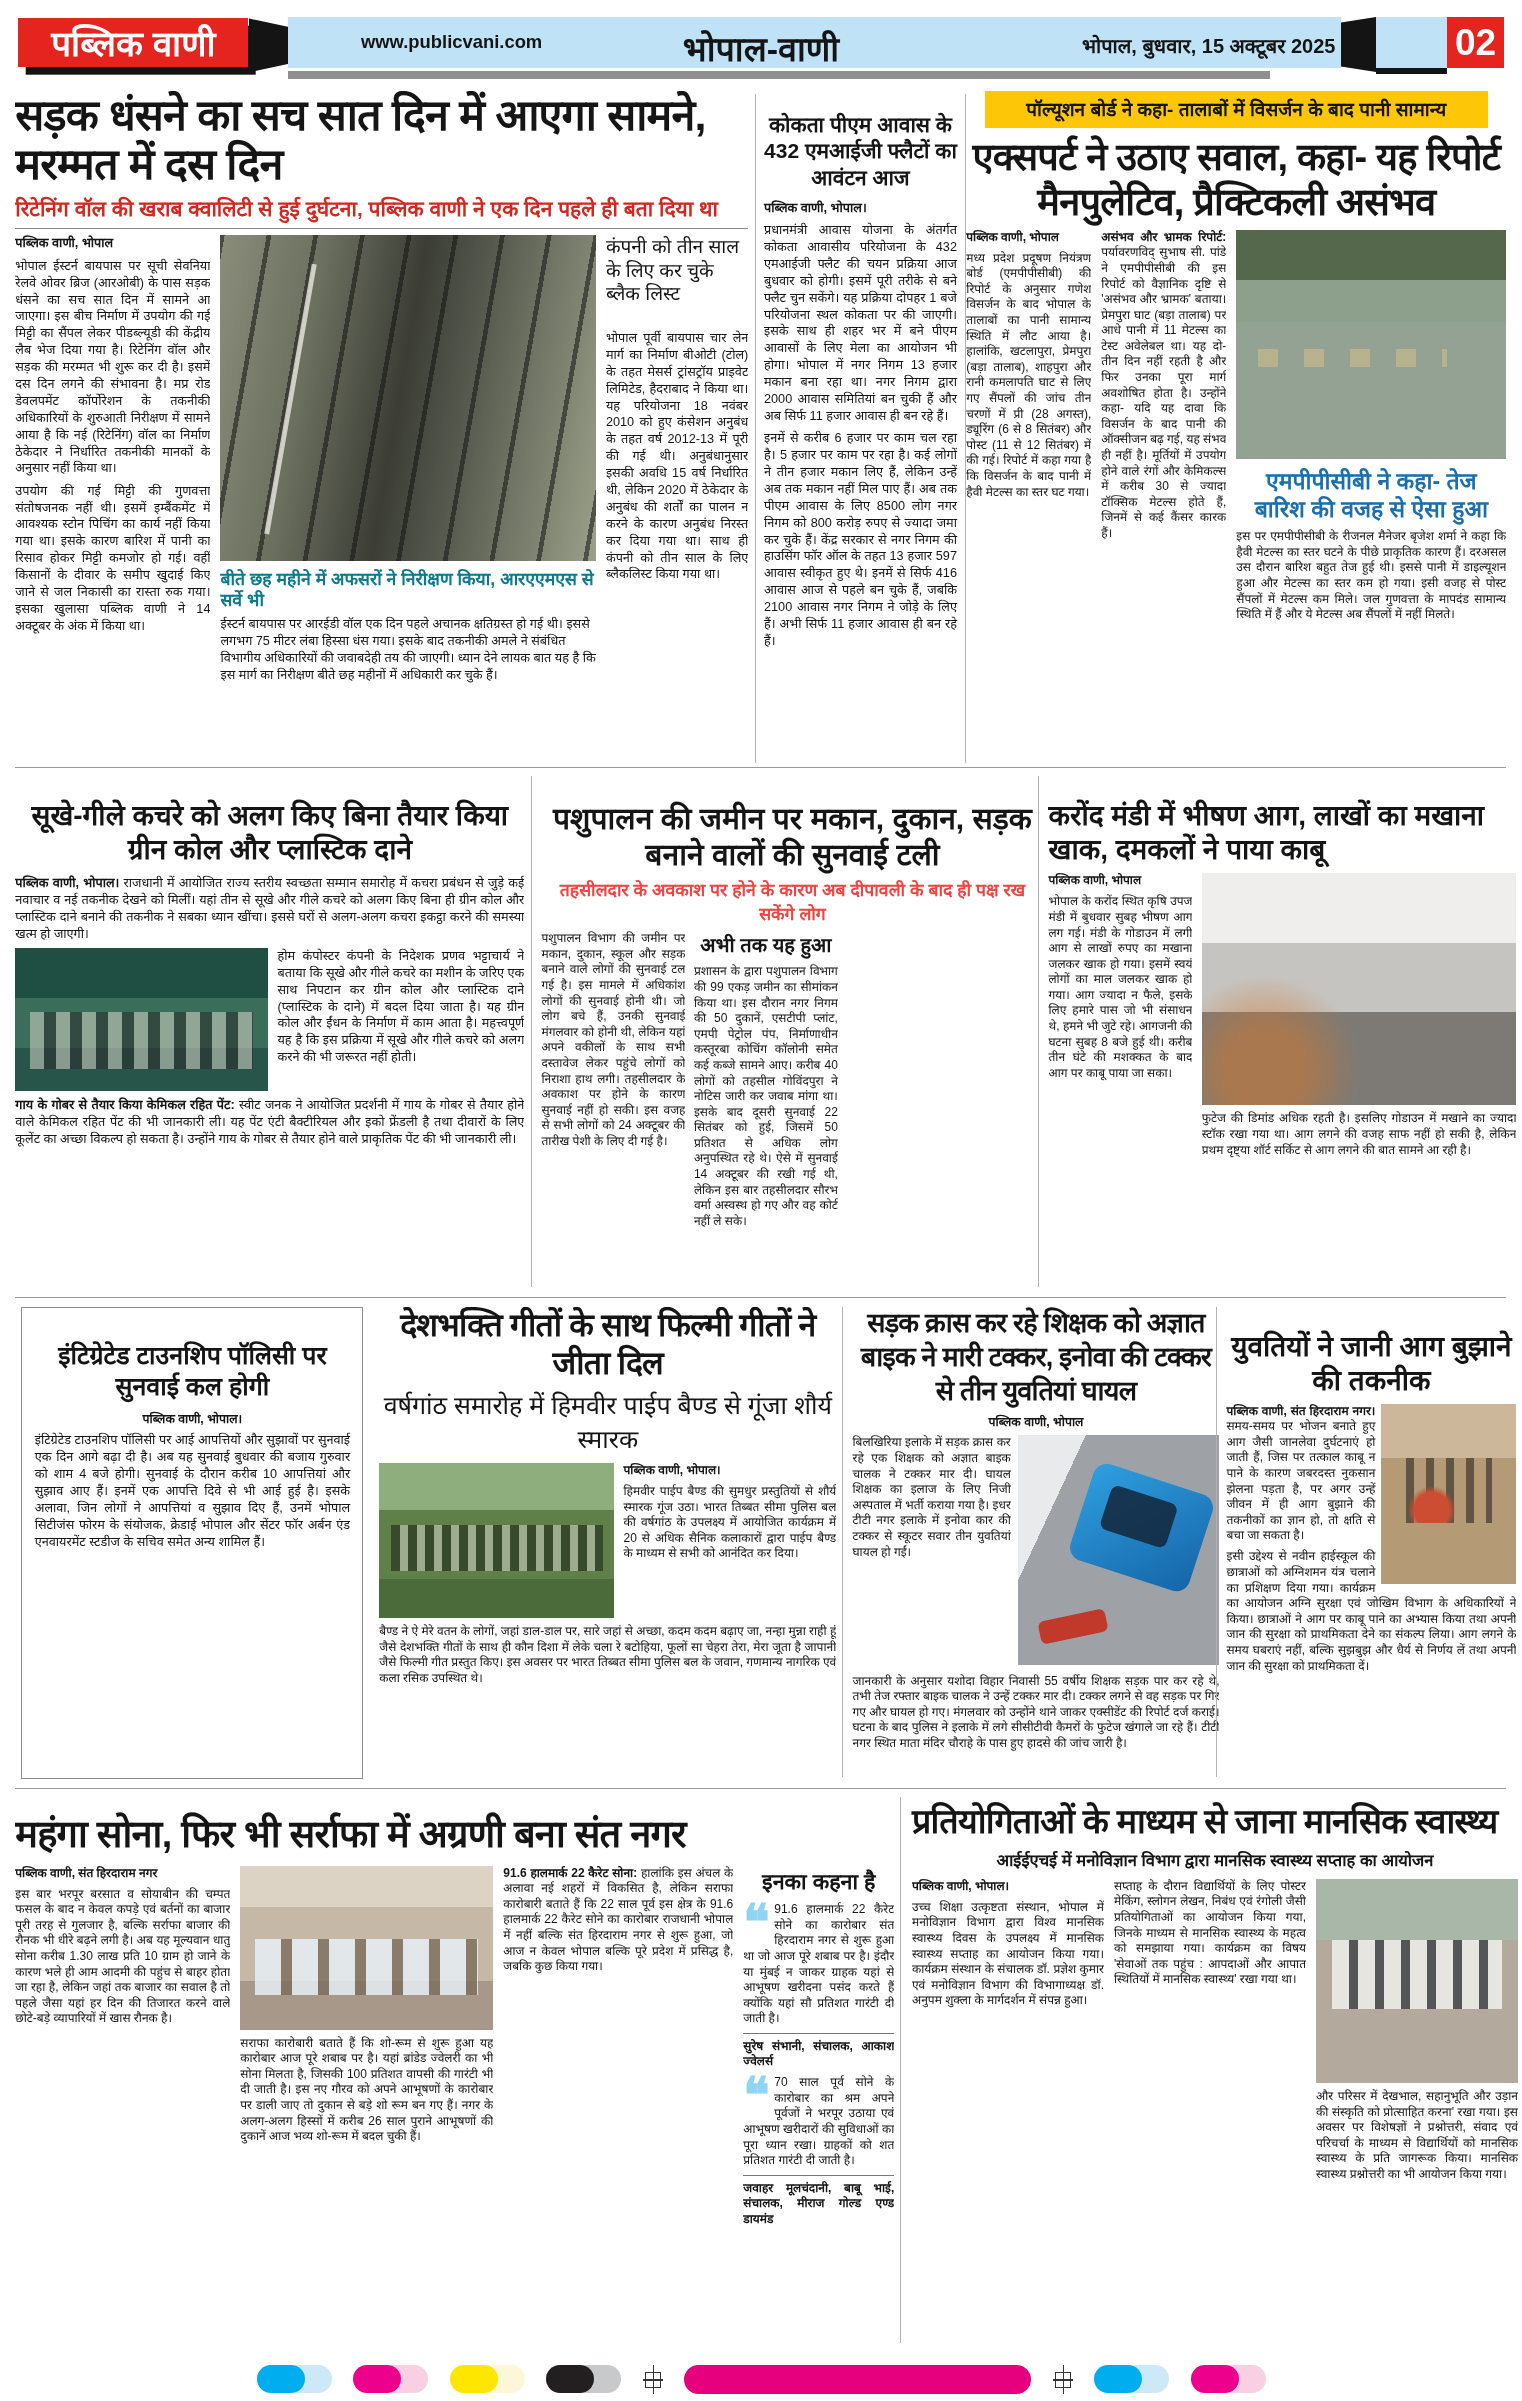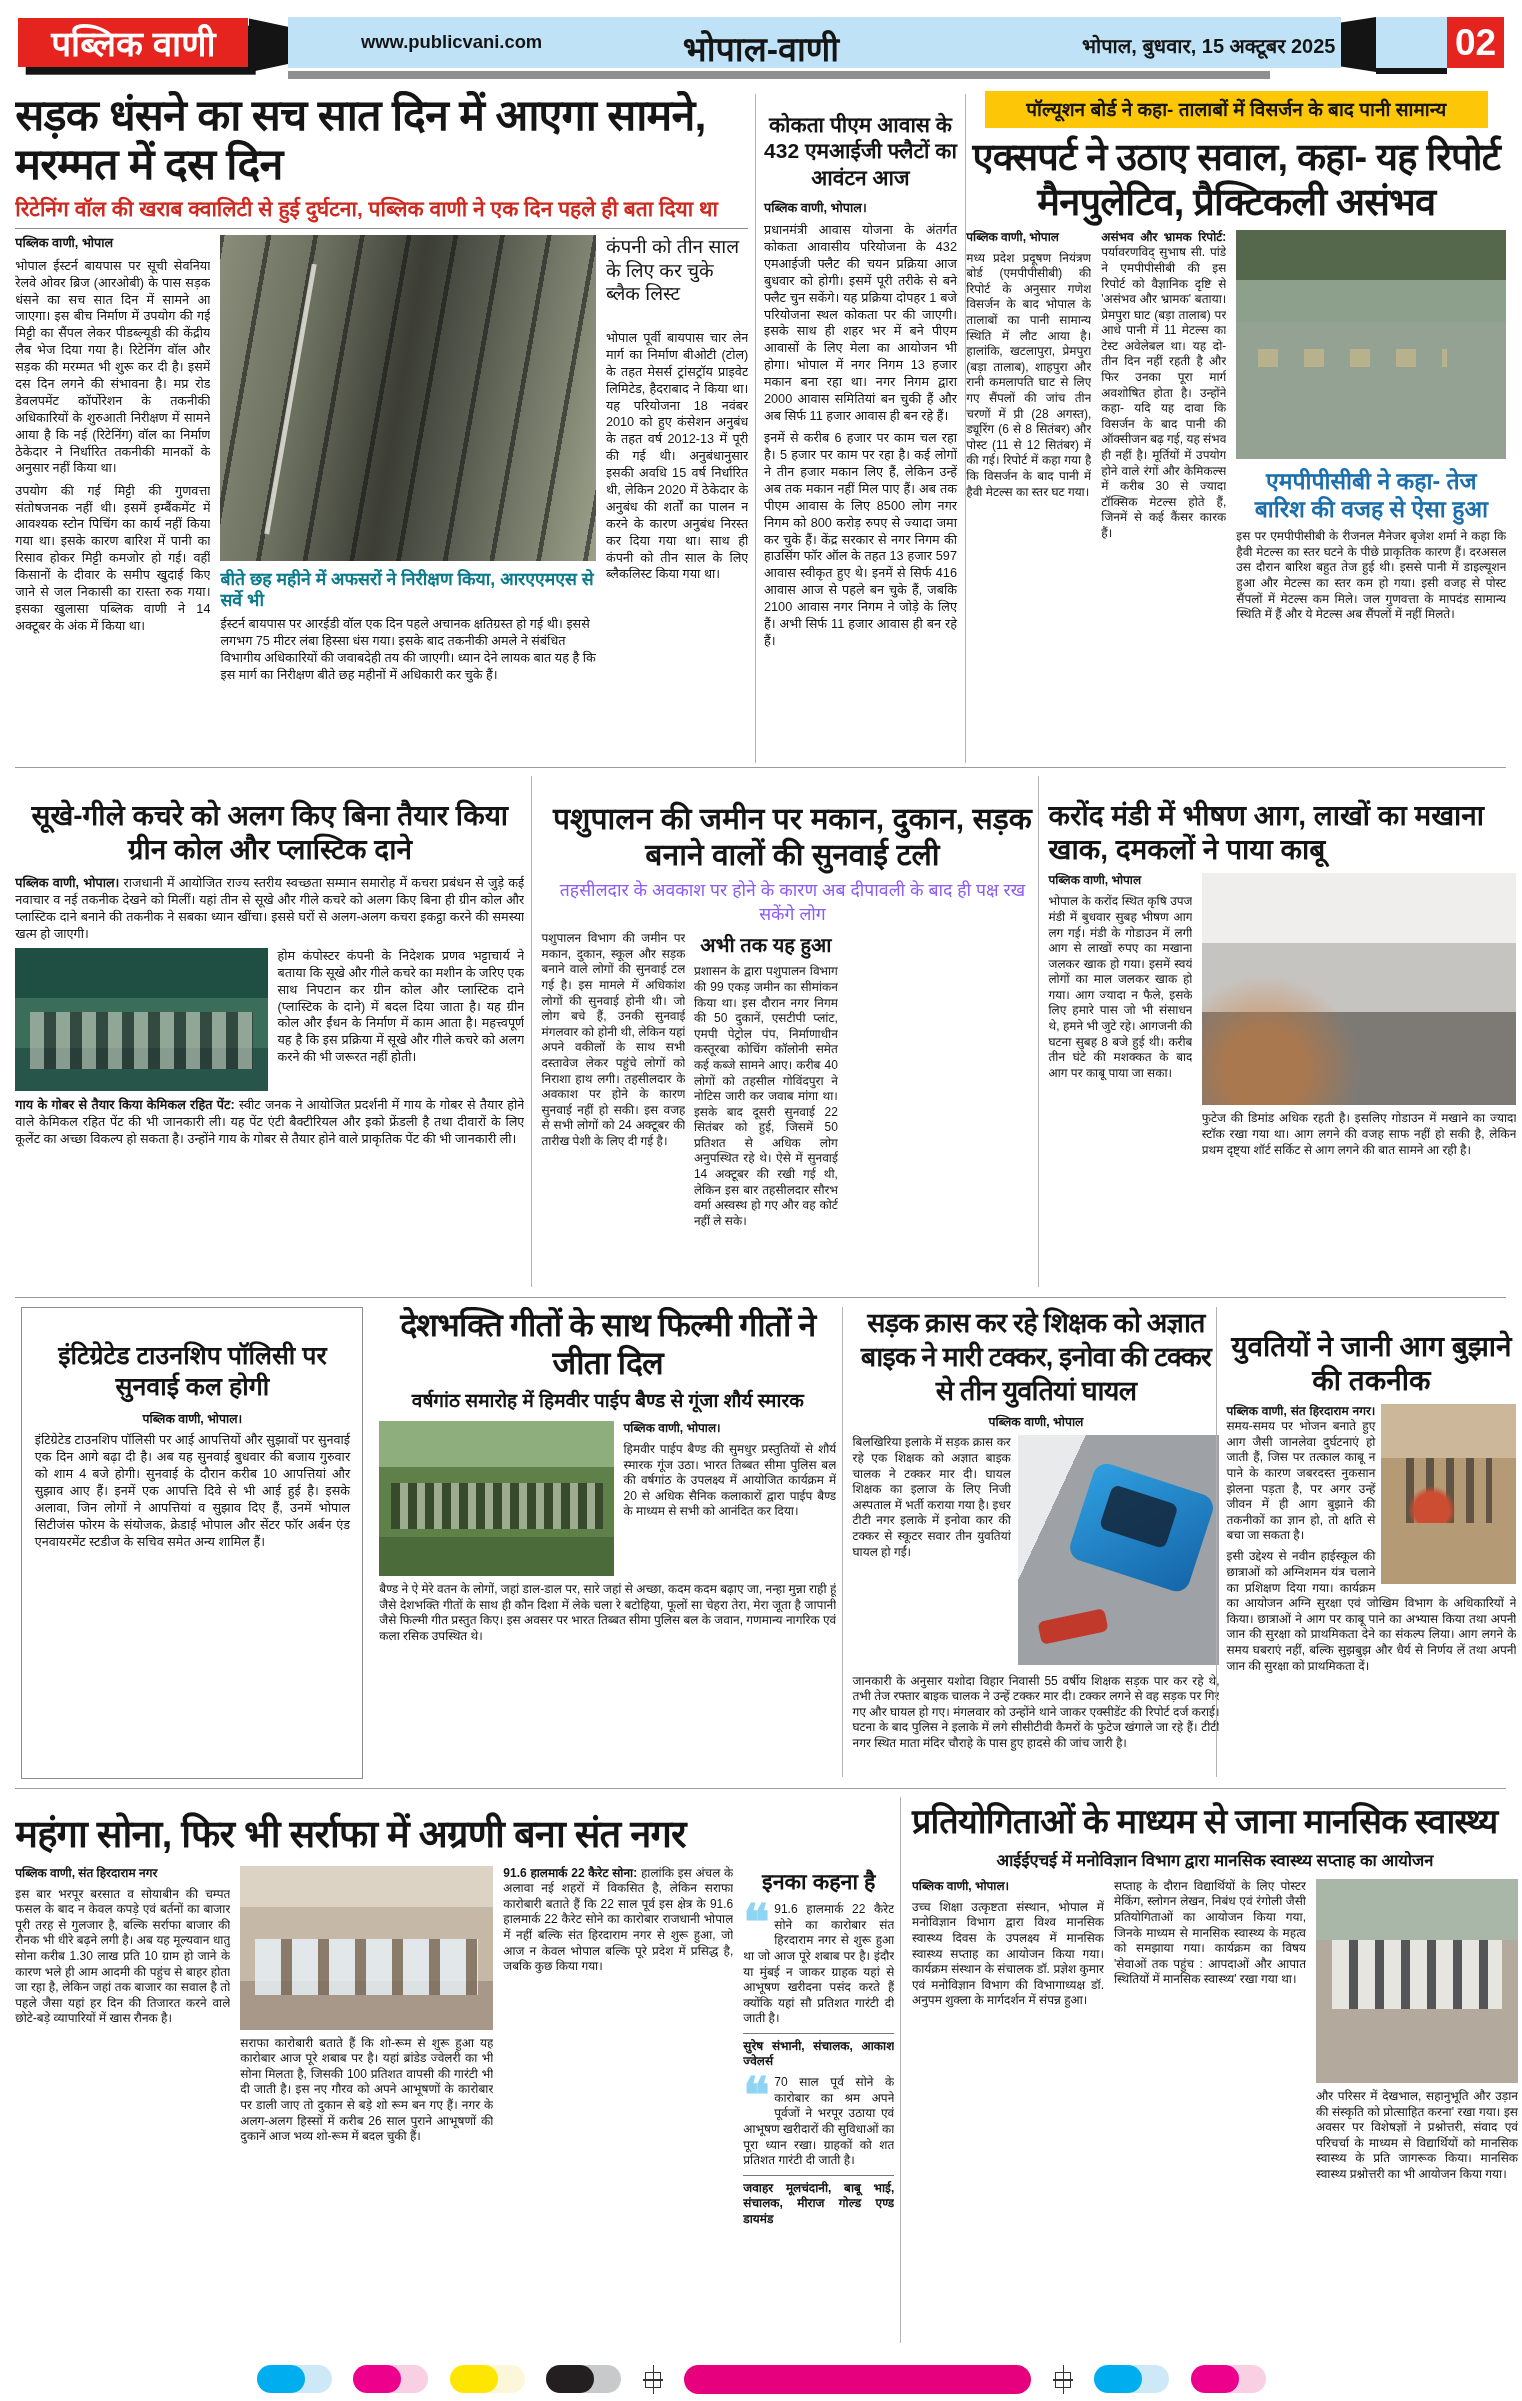--- a/index.html
+++ b/index.html
@@ -115,31 +115,31 @@
   .pol-hl{font-size:38px;line-height:1.16;font-weight:bold;text-align:center;margin:7.7px 0 6.1px 0;letter-spacing:-0.8px;}
   .pol-row{display:flex;gap:10px;}
   .pc{width:125px;}
   .pc3{width:270px;}
   .mppcb-head{color:#1b6fad;font-size:23px;line-height:1.2;font-weight:bold;text-align:center;margin:9.2px 4.6px 6.1px 4.6px;}
 
   
   .gc-hl{font-size:28px;line-height:1.22;font-weight:bold;text-align:center;margin-bottom:7.7px;}
   .gc-row{display:flex;gap:9.2px;margin-top:4.6px;}
   .pp-hl{font-size:30px;line-height:1.2;font-weight:bold;text-align:center;margin-bottom:4.6px;}
-  .pp-sub{color:#8b5cf6;font-size:17.6px;font-weight:normal;text-align:center;margin-bottom:6.1px;}
+  .pp-sub{color:#ef4444;font-size:17.6px;font-weight:bold;text-align:center;margin-bottom:6.1px;}
   .pp-row{display:flex;gap:8.4px;}
   .abhi-head{font-size:20px;font-weight:bold;text-align:center;margin-bottom:6.1px;}
   .kr-hl{font-size:28px;line-height:1.22;font-weight:bold;text-align:left;margin-bottom:6.1px;}
   .kr-row{display:flex;gap:9.2px;}
 
   
   .tw-box{border:1.5px solid #8d8d8d;padding:10.7px 12.3px;height:448px;overflow:hidden;}
   .tw-hl{font-size:25px;line-height:1.25;font-weight:bold;text-align:center;margin-bottom:7.7px;}
   .bs-hl{font-size:32px;line-height:1.18;font-weight:bold;text-align:center;letter-spacing:-0.8px;}
-  .bs-sub{font-size:19px;font-weight:bold;text-align:center;margin:4.6px 0 7.7px 0;}
+  .bs-sub{font-size:25px;font-weight:normal;text-align:center;margin:4.6px 0 7.7px 0;}
   .ac-hl{font-size:27px;line-height:1.25;font-weight:bold;text-align:center;letter-spacing:-0.8px;}
   .ft-hl{font-size:28px;line-height:1.2;font-weight:bold;text-align:center;margin-bottom:6.1px;}
 
   
   .dp-strip{border-top:3.1px solid #2fb8ea;height:57px;position:relative;background:#fff;}
   .dp-badge{position:absolute;left:0;top:0;width:238px;height:57px;background:#cfeaf8;
     clip-path:polygon(0 0,88% 0,100% 100%,0 100%);
     display:flex;align-items:center;justify-content:center;font-size:26px;font-weight:bold;}
   .dp-kick{position:absolute;left:276px;top:12.3px;font-size:25px;font-weight:bold;}
   .dp-hl{font-size:38px;font-weight:bold;letter-spacing:-0.8px;margin:9.2px 0 7.7px 0;}

